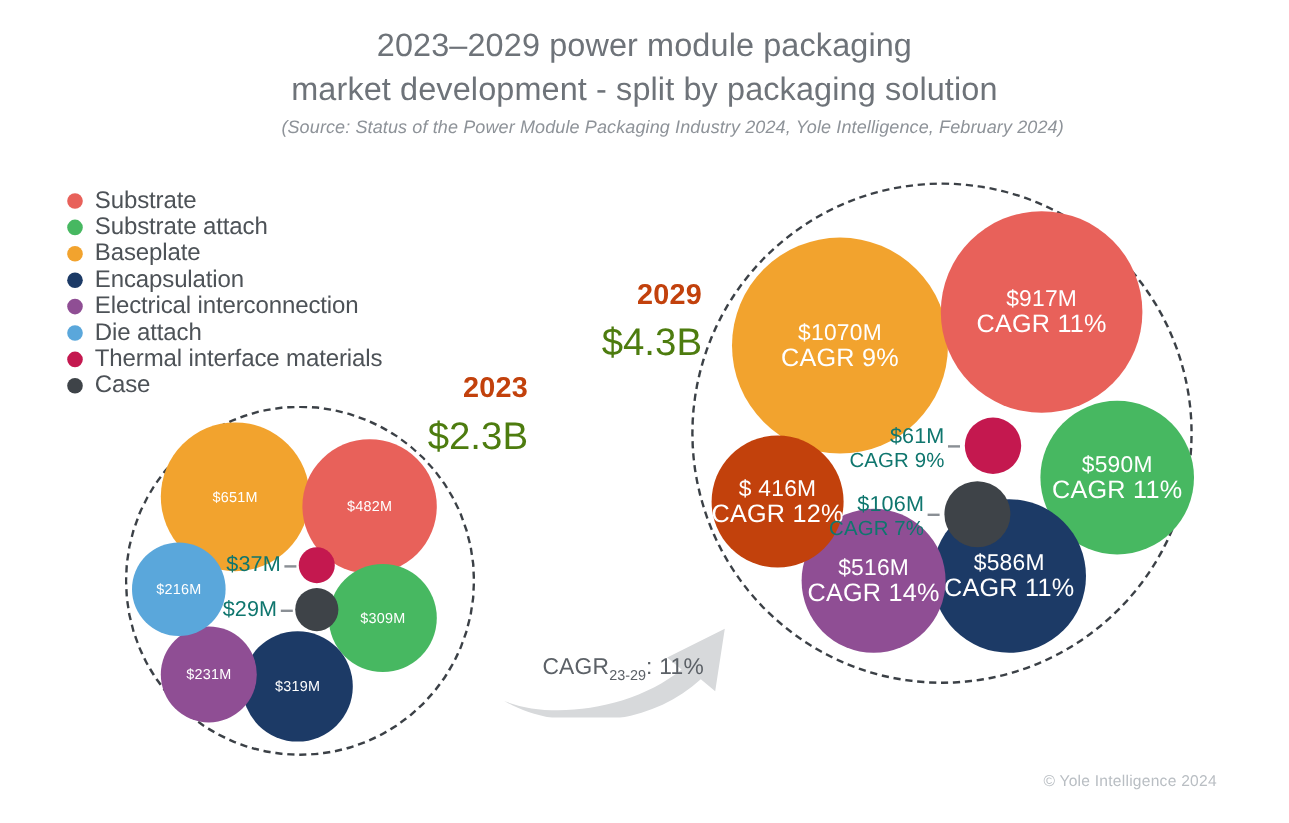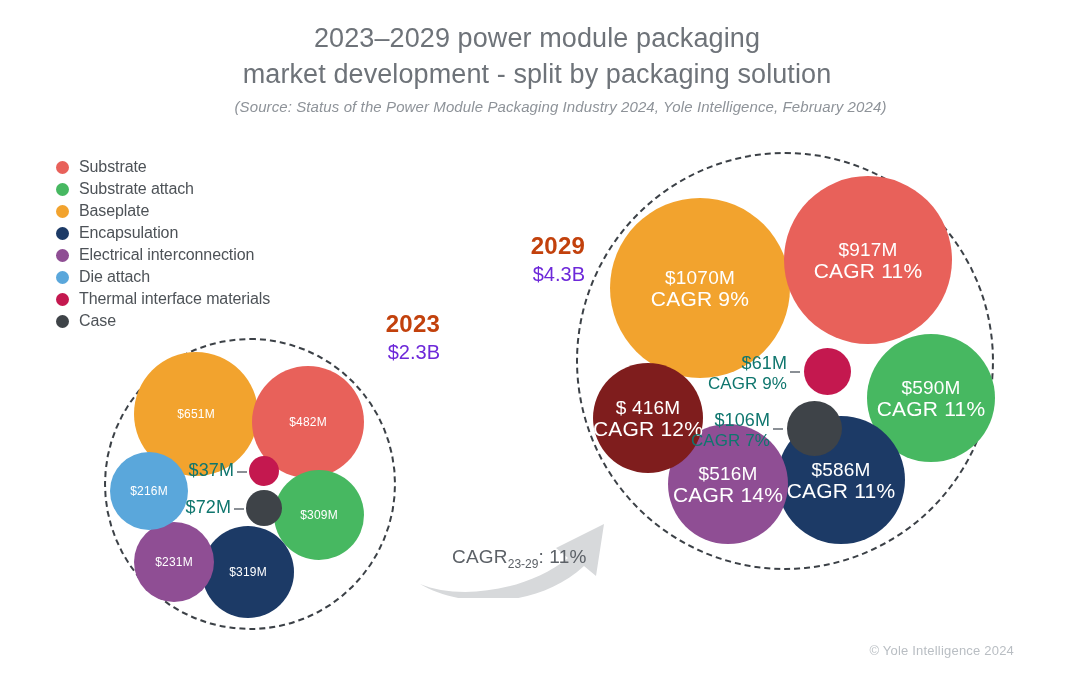--- a/index.html
+++ b/index.html
@@ -55,42 +55,43 @@
     height: 22px;
   }
   .legend-dot {
     width: 13px;
     height: 13px;
     border-radius: 50%;
     flex: 0 0 13px;
     margin-right: 10px;
   }
   .legend-label {
-    font-size: 16px;
+    font-size: 20px;
     color: #4d5257;
     letter-spacing: -0.1px;
     white-space: nowrap;
   }
 
   
   .year-callout {
     position: absolute;
     text-align: right;
   }
   .year-callout .year {
     font-size: 24px;
     font-weight: bold;
     color: #c2410c;
     line-height: 28px;
     letter-spacing: 0.2px;
   }
   .year-callout .total {
-    font-size: 20px;
-    color: #6d28d9;
+    font-size: 32px;
+    color: #4d7c0f;
     line-height: 28px;
+    margin-top: 11px;
   }
   #year-2023 { left: 300px; top: 310px; width: 140px; }
   #year-2029 { left: 455px; top: 232px; width: 130px; }
 
   
   .cluster {
     position: absolute;
   }
   .cluster-ring {
     position: absolute;
@@ -268,21 +269,21 @@
 
   <div class="bubble" style="left:145px; top:118px; width:30px; height:30px; background:#C4184F;"></div>
   <div class="leader" style="left:133px; top:133px;"></div>
   <div class="outside-label" style="left:40px; top:122px; width:90px;">
     <div class="ol-value">$37M</div>
   </div>
 
   <div class="bubble" style="left:142px; top:152px; width:36px; height:36px; background:#3E4348;"></div>
   <div class="leader" style="left:130px; top:170px;"></div>
   <div class="outside-label" style="left:37px; top:159px; width:90px;">
-    <div class="ol-value">$72M</div>
+    <div class="ol-value">$29M</div>
   </div>
 </div>
 
 <div class="cluster" id="cluster-2029">
   <div class="cluster-ring"></div>
 
   <div class="bubble" style="left:34px; top:46px; width:180px; height:180px; background:#F2A32E;">
     <span class="bub-value">$1070M</span>
     <span class="bub-cagr">CAGR 9%</span>
   </div>
@@ -300,21 +301,21 @@
   <div class="bubble" style="left:201px; top:264px; width:128px; height:128px; background:#1C3A66;">
     <span class="bub-value">$586M</span>
     <span class="bub-cagr">CAGR 11%</span>
   </div>
 
   <div class="bubble" style="left:92px; top:272px; width:120px; height:120px; background:#8F4E94;">
     <span class="bub-value">$516M</span>
     <span class="bub-cagr">CAGR 14%</span>
   </div>
 
-  <div class="bubble" style="left:17px; top:211px; width:110px; height:110px; background:#7f1d1d;">
+  <div class="bubble" style="left:17px; top:211px; width:110px; height:110px; background:#c2410c;">
     <span class="bub-value">$ 416M</span>
     <span class="bub-cagr">CAGR 12%</span>
   </div>
 
   <div class="bubble" style="left:228px; top:196px; width:47px; height:47px; background:#C4184F;"></div>
   <div class="leader" style="left:214px; top:219px;"></div>
   <div class="outside-label" style="left:96px; top:201px; width:115px;">
     <div class="ol-value">$61M</div>
     <div class="ol-cagr">CAGR 9%</div>
   </div>

